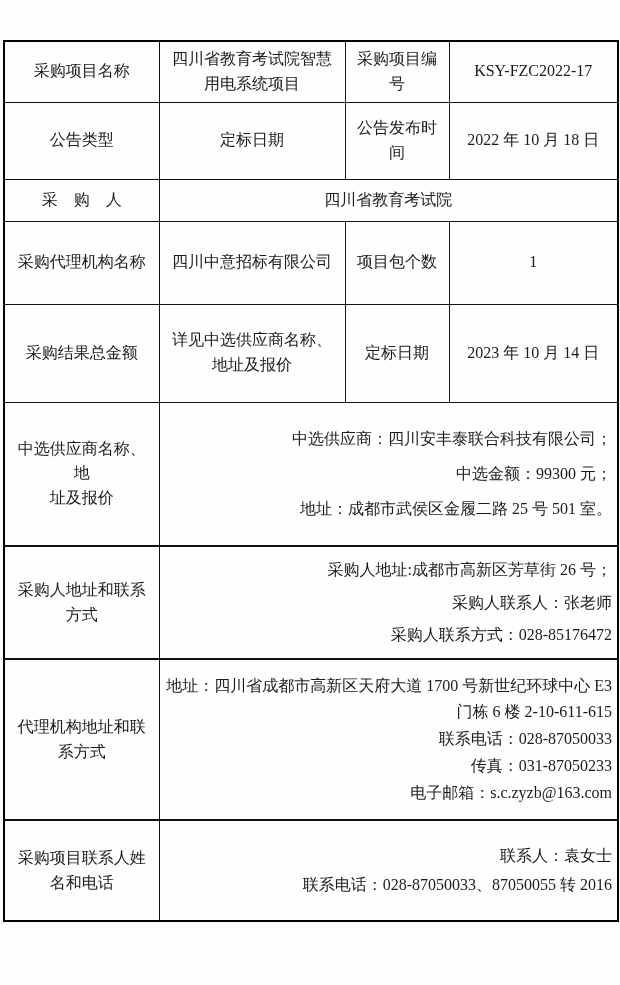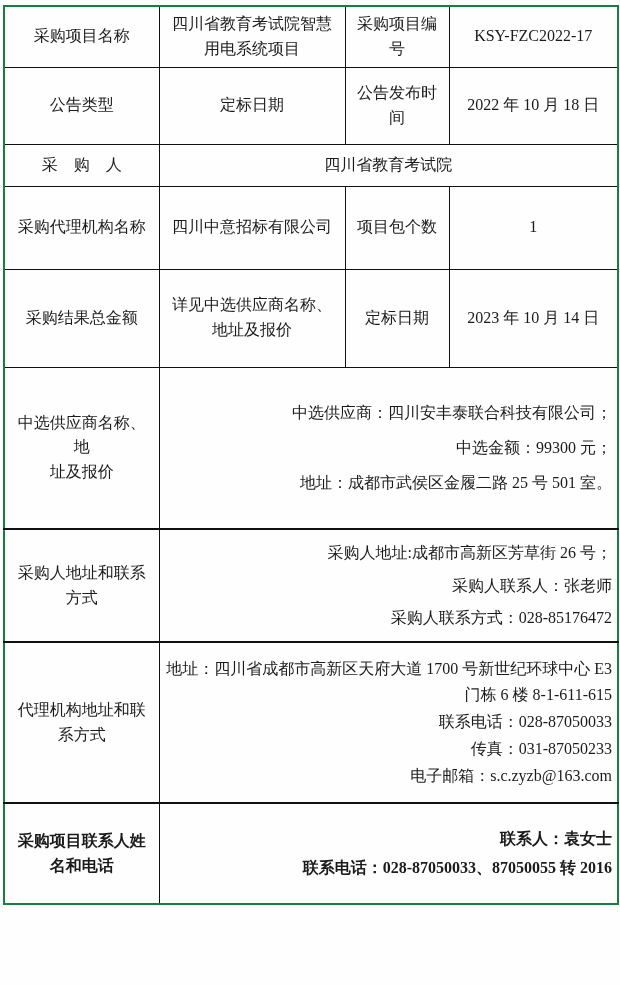--- a/index.html
+++ b/index.html
@@ -13,21 +13,22 @@
     box-sizing: border-box;
     padding: 5px 3px 0 3px;
     background: #fefefe;
     font-family: "Liberation Serif", "DejaVu Serif", serif;
     color: #1b1b1b;
   }
   table.doc-table {
     width: 614px;
     border-collapse: collapse;
     table-layout: fixed;
-    border: 2px solid #15803d;
+    border: 2px solid #000000;
+    margin-top: 35px;
   }
   table.doc-table td {
     border: 1px solid #111;
     box-sizing: border-box;
     vertical-align: middle;
     font-size: 16px;
     line-height: 1.55;
     padding: 3px 5px;
     overflow: hidden;
   }
@@ -58,24 +59,24 @@
   tr.r9 td.left p { margin: 1px 0; line-height: 1.62; }
   tr.r10 td.left p { margin: 3px 0; }
 
   
   tr.r1  { height: 61px; }
   tr.r2  { height: 77px; }
   tr.r3  { height: 77px; }
   tr.r4  { height: 42px; }
   tr.r5  { height: 83px; }
   tr.r6  { height: 98px; }
-  tr.r7  { height: 162px; }
+  tr.r7  { height: 144px; }
   tr.r8  { height: 113px; }
   tr.r9  { height: 161px; }
-  tr.r10 { height: 101px; font-weight: bold; }
+  tr.r10 { height: 101px; }
 
   
   tr.r7 td, tr.r8 td, tr.r9 td { border-bottom-width: 2px; }
   tr.r3 td { border-bottom-width: 1px; }
 </style>
 </head>
 <body>
 
 <div class="page">
   <table class="doc-table">
@@ -131,21 +132,21 @@
         <td class="left" colspan="3">
           <p>采购人地址:成都市高新区芳草街 26 号；</p>
           <p>采购人联系人：张老师</p>
           <p>采购人联系方式：028-85176472</p>
         </td>
       </tr>
       <tr class="r9">
         <td class="lab">代理机构地址和联
 系方式</td>
         <td class="left" colspan="3">
-          <p>地址：四川省成都市高新区天府大道 1700 号新世纪环球中心 E3 门栋 6 楼 8-1-611-615</p>
+          <p>地址：四川省成都市高新区天府大道 1700 号新世纪环球中心 E3 门栋 6 楼 2-10-611-615</p>
           <p>联系电话：028-87050033</p>
           <p>传真：031-87050233</p>
           <p>电子邮箱：s.c.zyzb@163.com</p>
         </td>
       </tr>
       <tr class="r10">
         <td class="lab">采购项目联系人姓
 名和电话</td>
         <td class="left" colspan="3">
           <p>联系人：袁女士</p>

